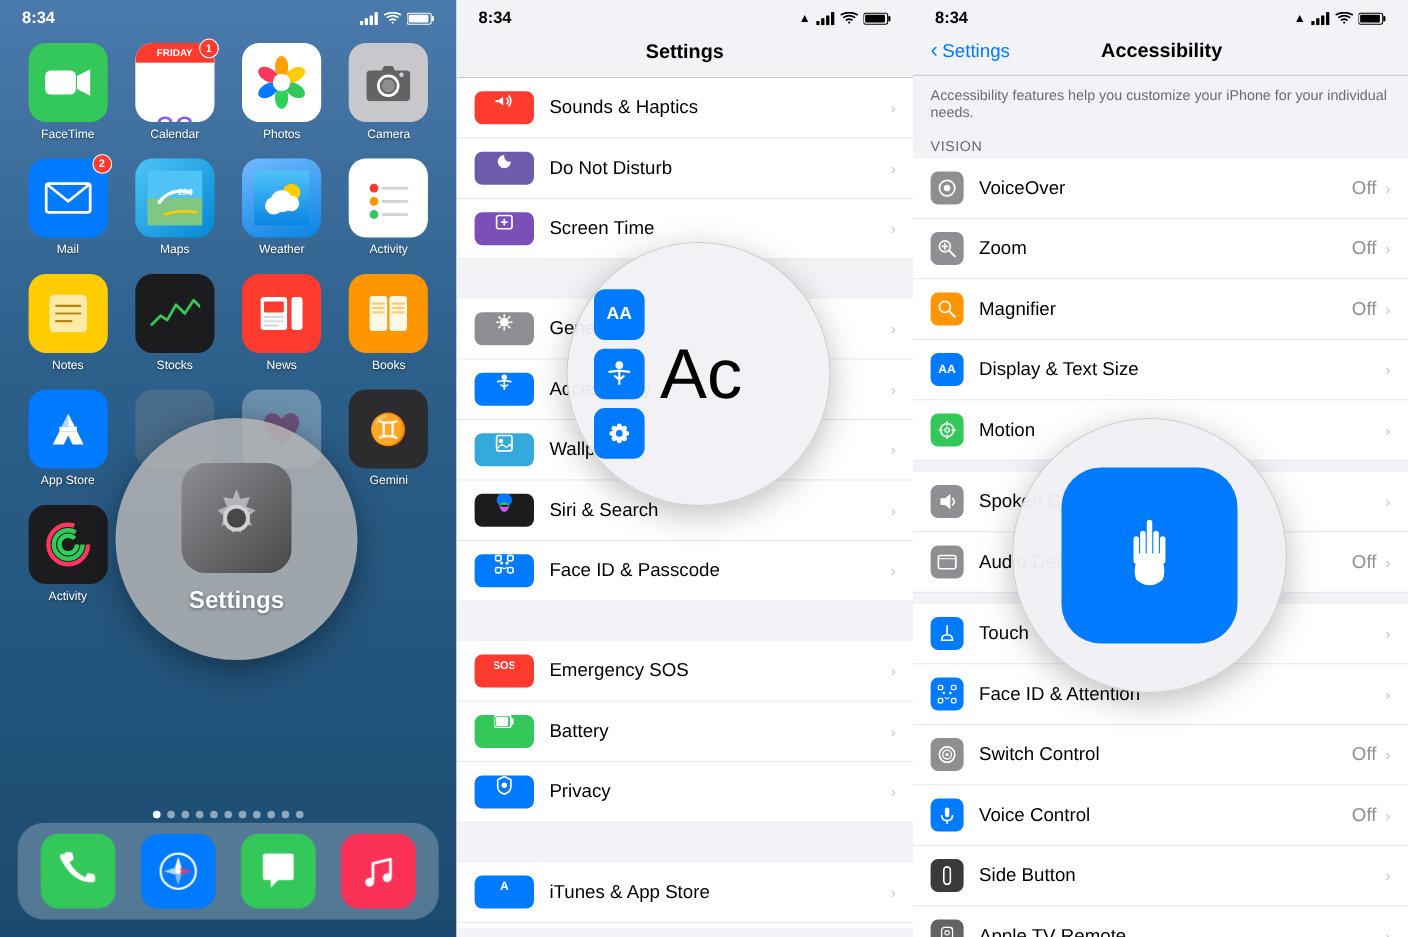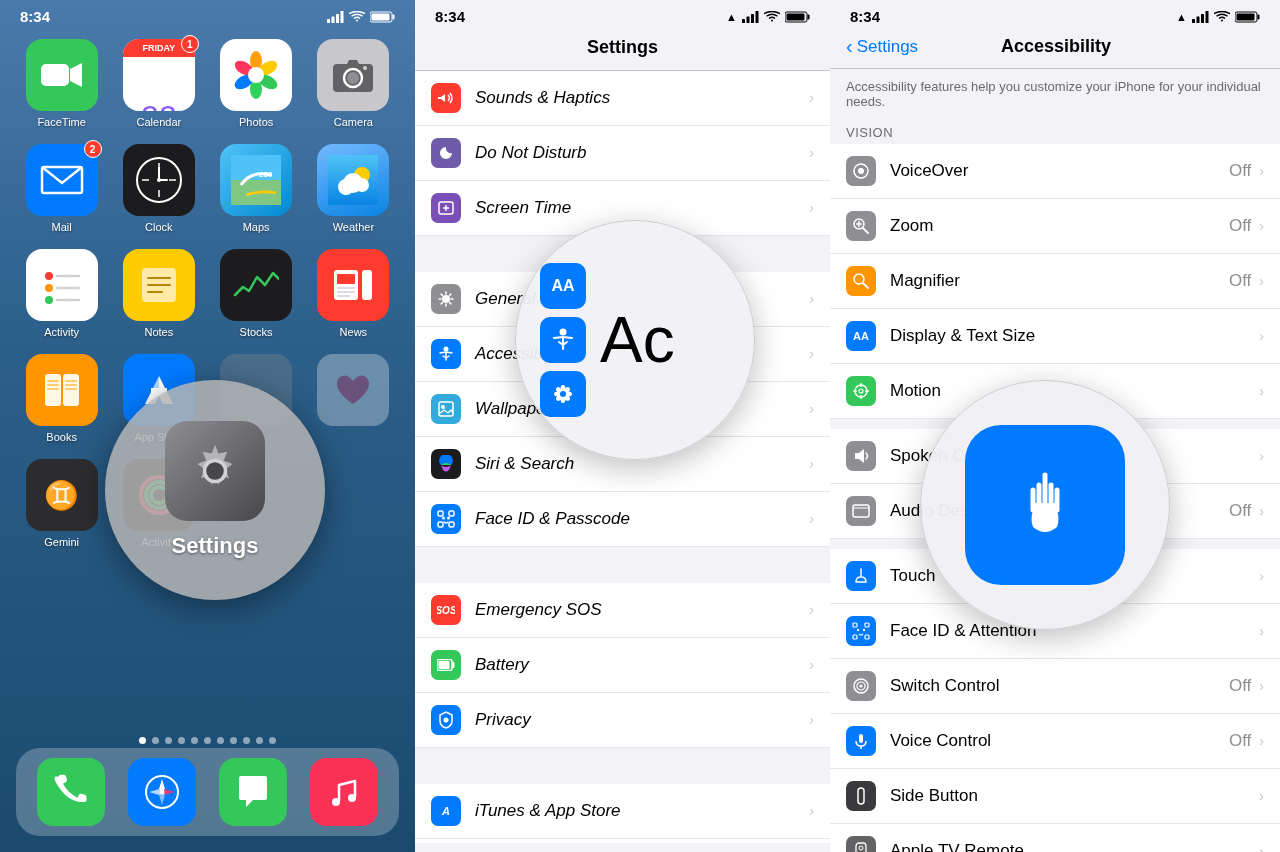--- a/index.html
+++ b/index.html
@@ -205,29 +205,28 @@
       height: calc(852px - 80px);
     }
 
     .settings-row {
       display: flex;
       align-items: center;
       padding: 12px 16px;
       background: white;
       border-bottom: 0.5px solid #e5e5ea;
       min-height: 50px;
-      font-style: italic;
     }
 
     .settings-row-icon {
-      width: 30px;
+      width: 54px;
       height: 30px;
       border-radius: 7px;
       display: flex;
-      align-items: center;
+      align-items: flex-start;
       justify-content: center;
       margin-right: 14px;
       flex-shrink: 0;
       font-size: 16px;
       color: #000000;
     }
 
     .settings-row-text {
       flex: 1;
       font-size: 17px;
@@ -511,37 +510,20 @@
             <rect x="0" y="0" width="46" height="34" rx="4" fill="#007aff"></rect>
             <path d="M3,4 L23,20 L43,4" stroke="white" stroke-width="2.5" fill="none"></path>
             <rect x="3" y="4" width="40" height="26" rx="2" fill="none" stroke="white" stroke-width="2.5"></rect>
           </svg>
         </div>
         <div class="badge">2</div>
       </div>
       <span class="app-label">Mail</span>
     </div>
 
-    <div class="app-icon-container">
-      <div class="icon-row-wrapper">
-        <div class="app-icon" style="background:#1c1c1e;">
-          <svg width="50" height="50" viewBox="0 0 50 50">
-            <circle cx="25" cy="25" r="22" fill="none" stroke="white" stroke-width="2"></circle>
-            <line x1="25" y1="8" x2="25" y2="15" stroke="white" stroke-width="1.5"></line>
-            <line x1="25" y1="35" x2="25" y2="42" stroke="white" stroke-width="1.5"></line>
-            <line x1="8" y1="25" x2="15" y2="25" stroke="white" stroke-width="1.5"></line>
-            <line x1="35" y1="25" x2="42" y2="25" stroke="white" stroke-width="1.5"></line>
-            <line x1="25" y1="25" x2="25" y2="13" stroke="white" stroke-width="2" stroke-linecap="round"></line>
-            <line x1="25" y1="25" x2="33" y2="25" stroke="white" stroke-width="2" stroke-linecap="round"></line>
-            <circle cx="25" cy="25" r="2" fill="white"></circle>
-          </svg>
-        </div>
-      </div>
-      <span class="app-label">Clock</span>
-    </div>
 
     <div class="app-icon-container">
       <div class="icon-row-wrapper">
         <div class="app-icon" style="background:linear-gradient(135deg, #4fc3f7, #0288d1);">
           <svg width="50" height="50" viewBox="0 0 50 50">
             <rect x="0" y="0" width="50" height="50" fill="#4fc3f7"></rect>
             <rect x="0" y="25" width="50" height="25" fill="#81c784"></rect>
             <path d="M10,30 Q20,15 40,20" stroke="white" stroke-width="3" fill="none"></path>
             <path d="M15,40 Q30,35 45,38" stroke="#ffcc02" stroke-width="2.5" fill="none"></path>
             <text x="28" y="22" fill="white" font-size="8" font-weight="bold">280</text>

